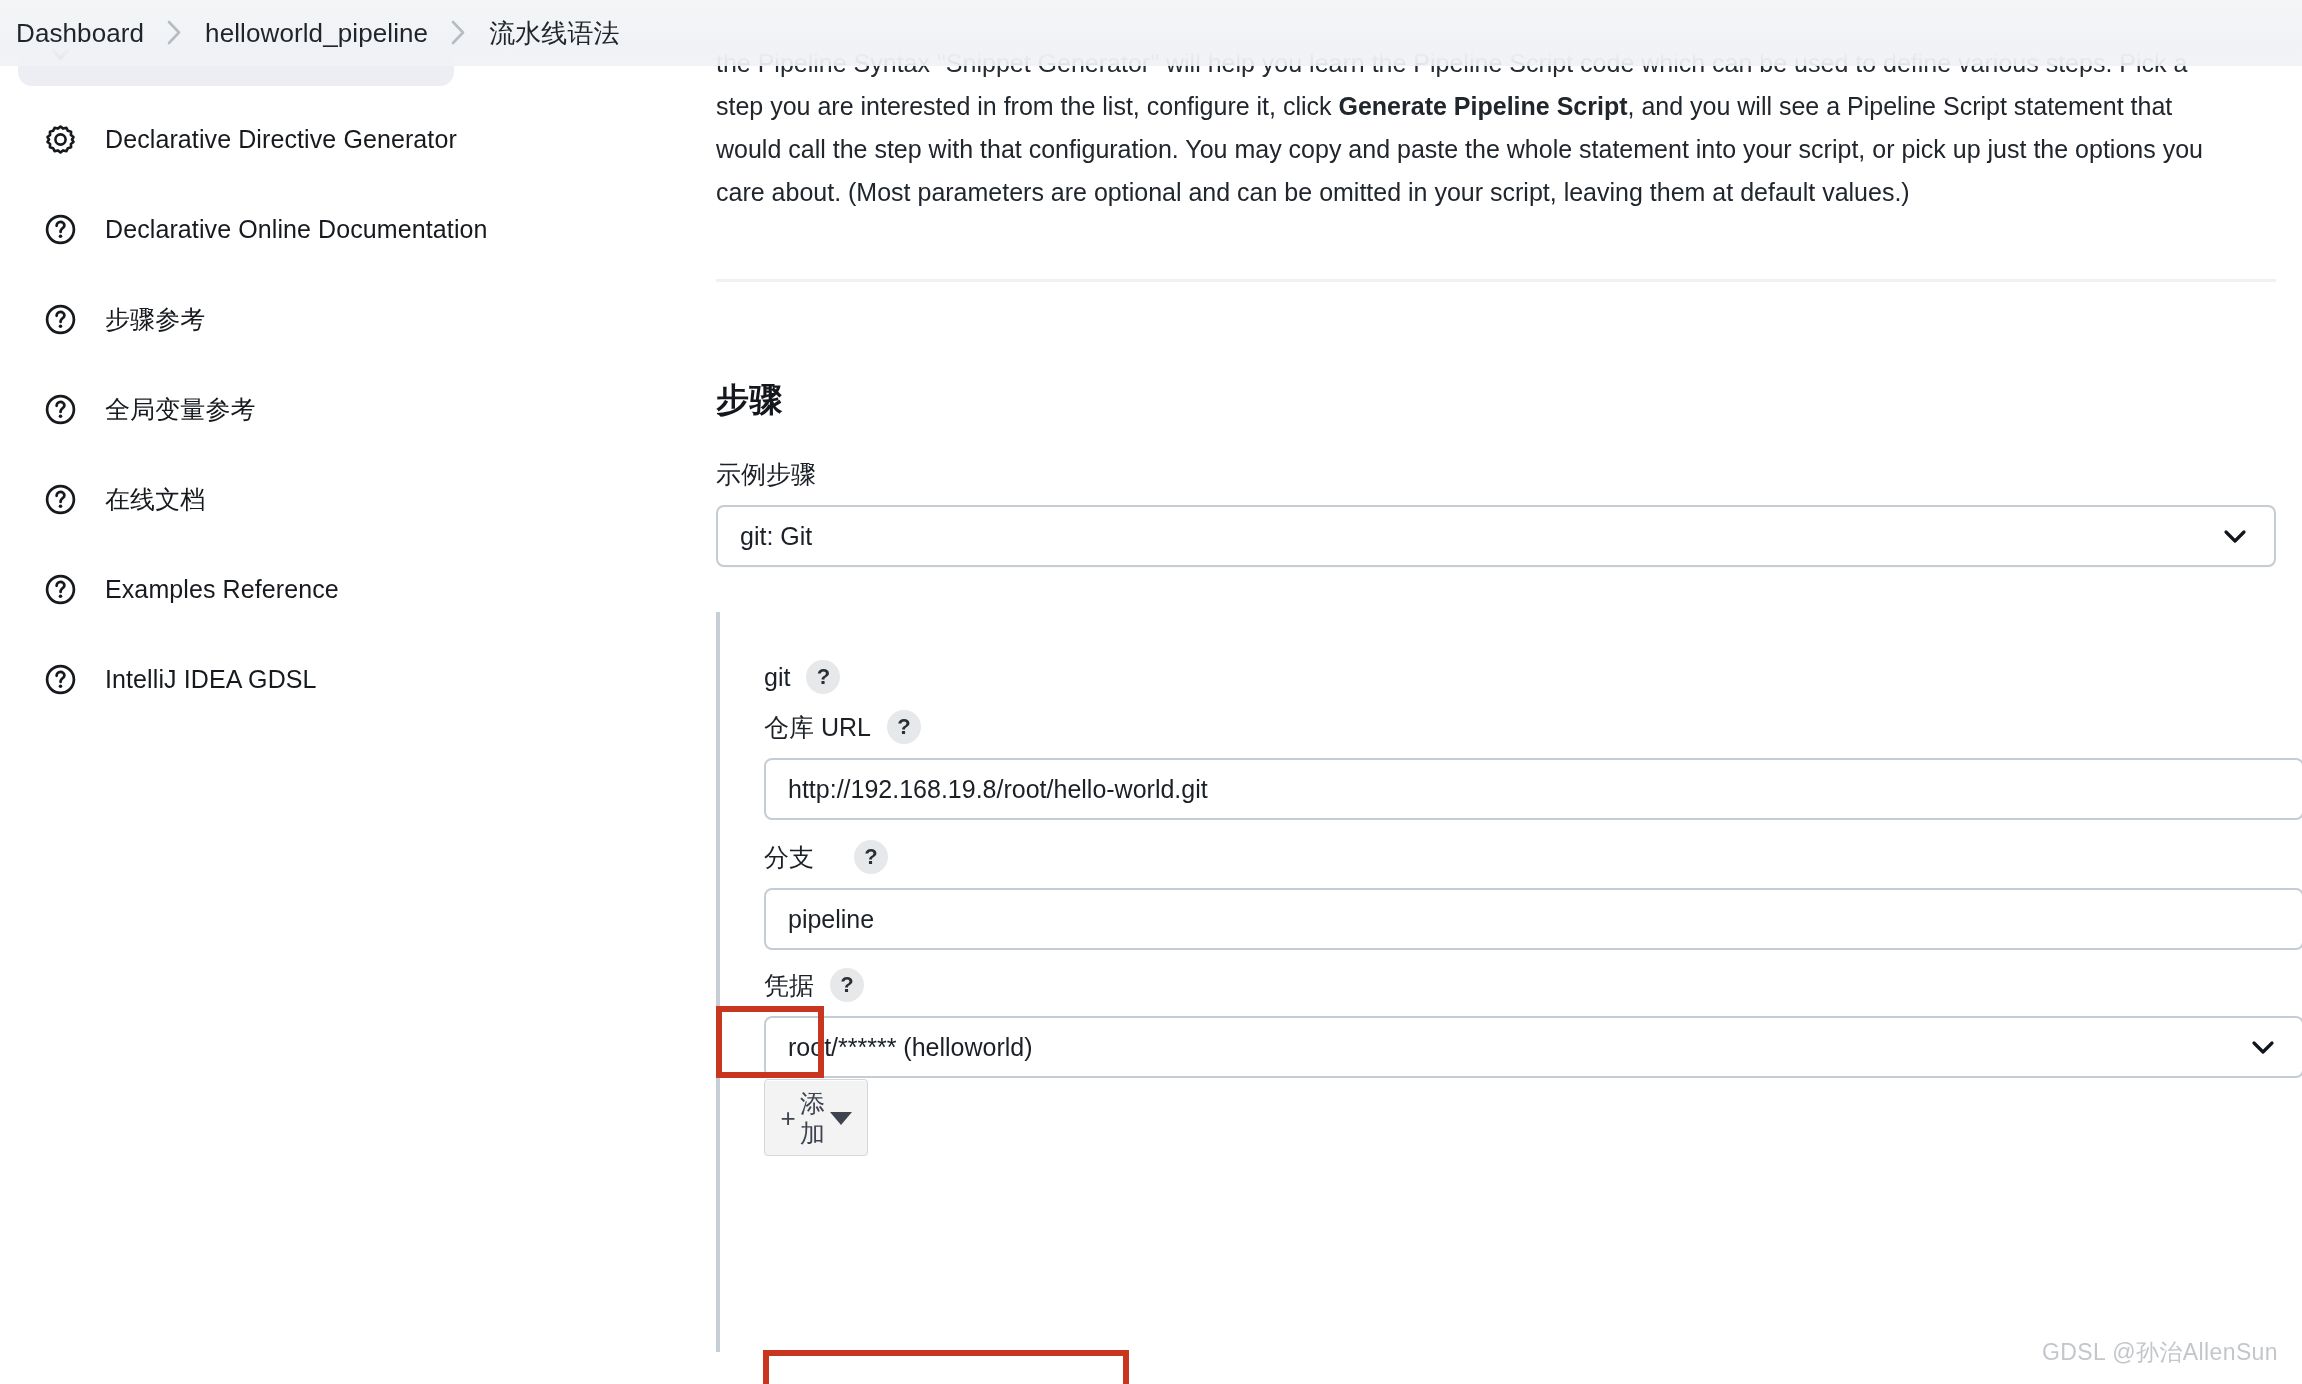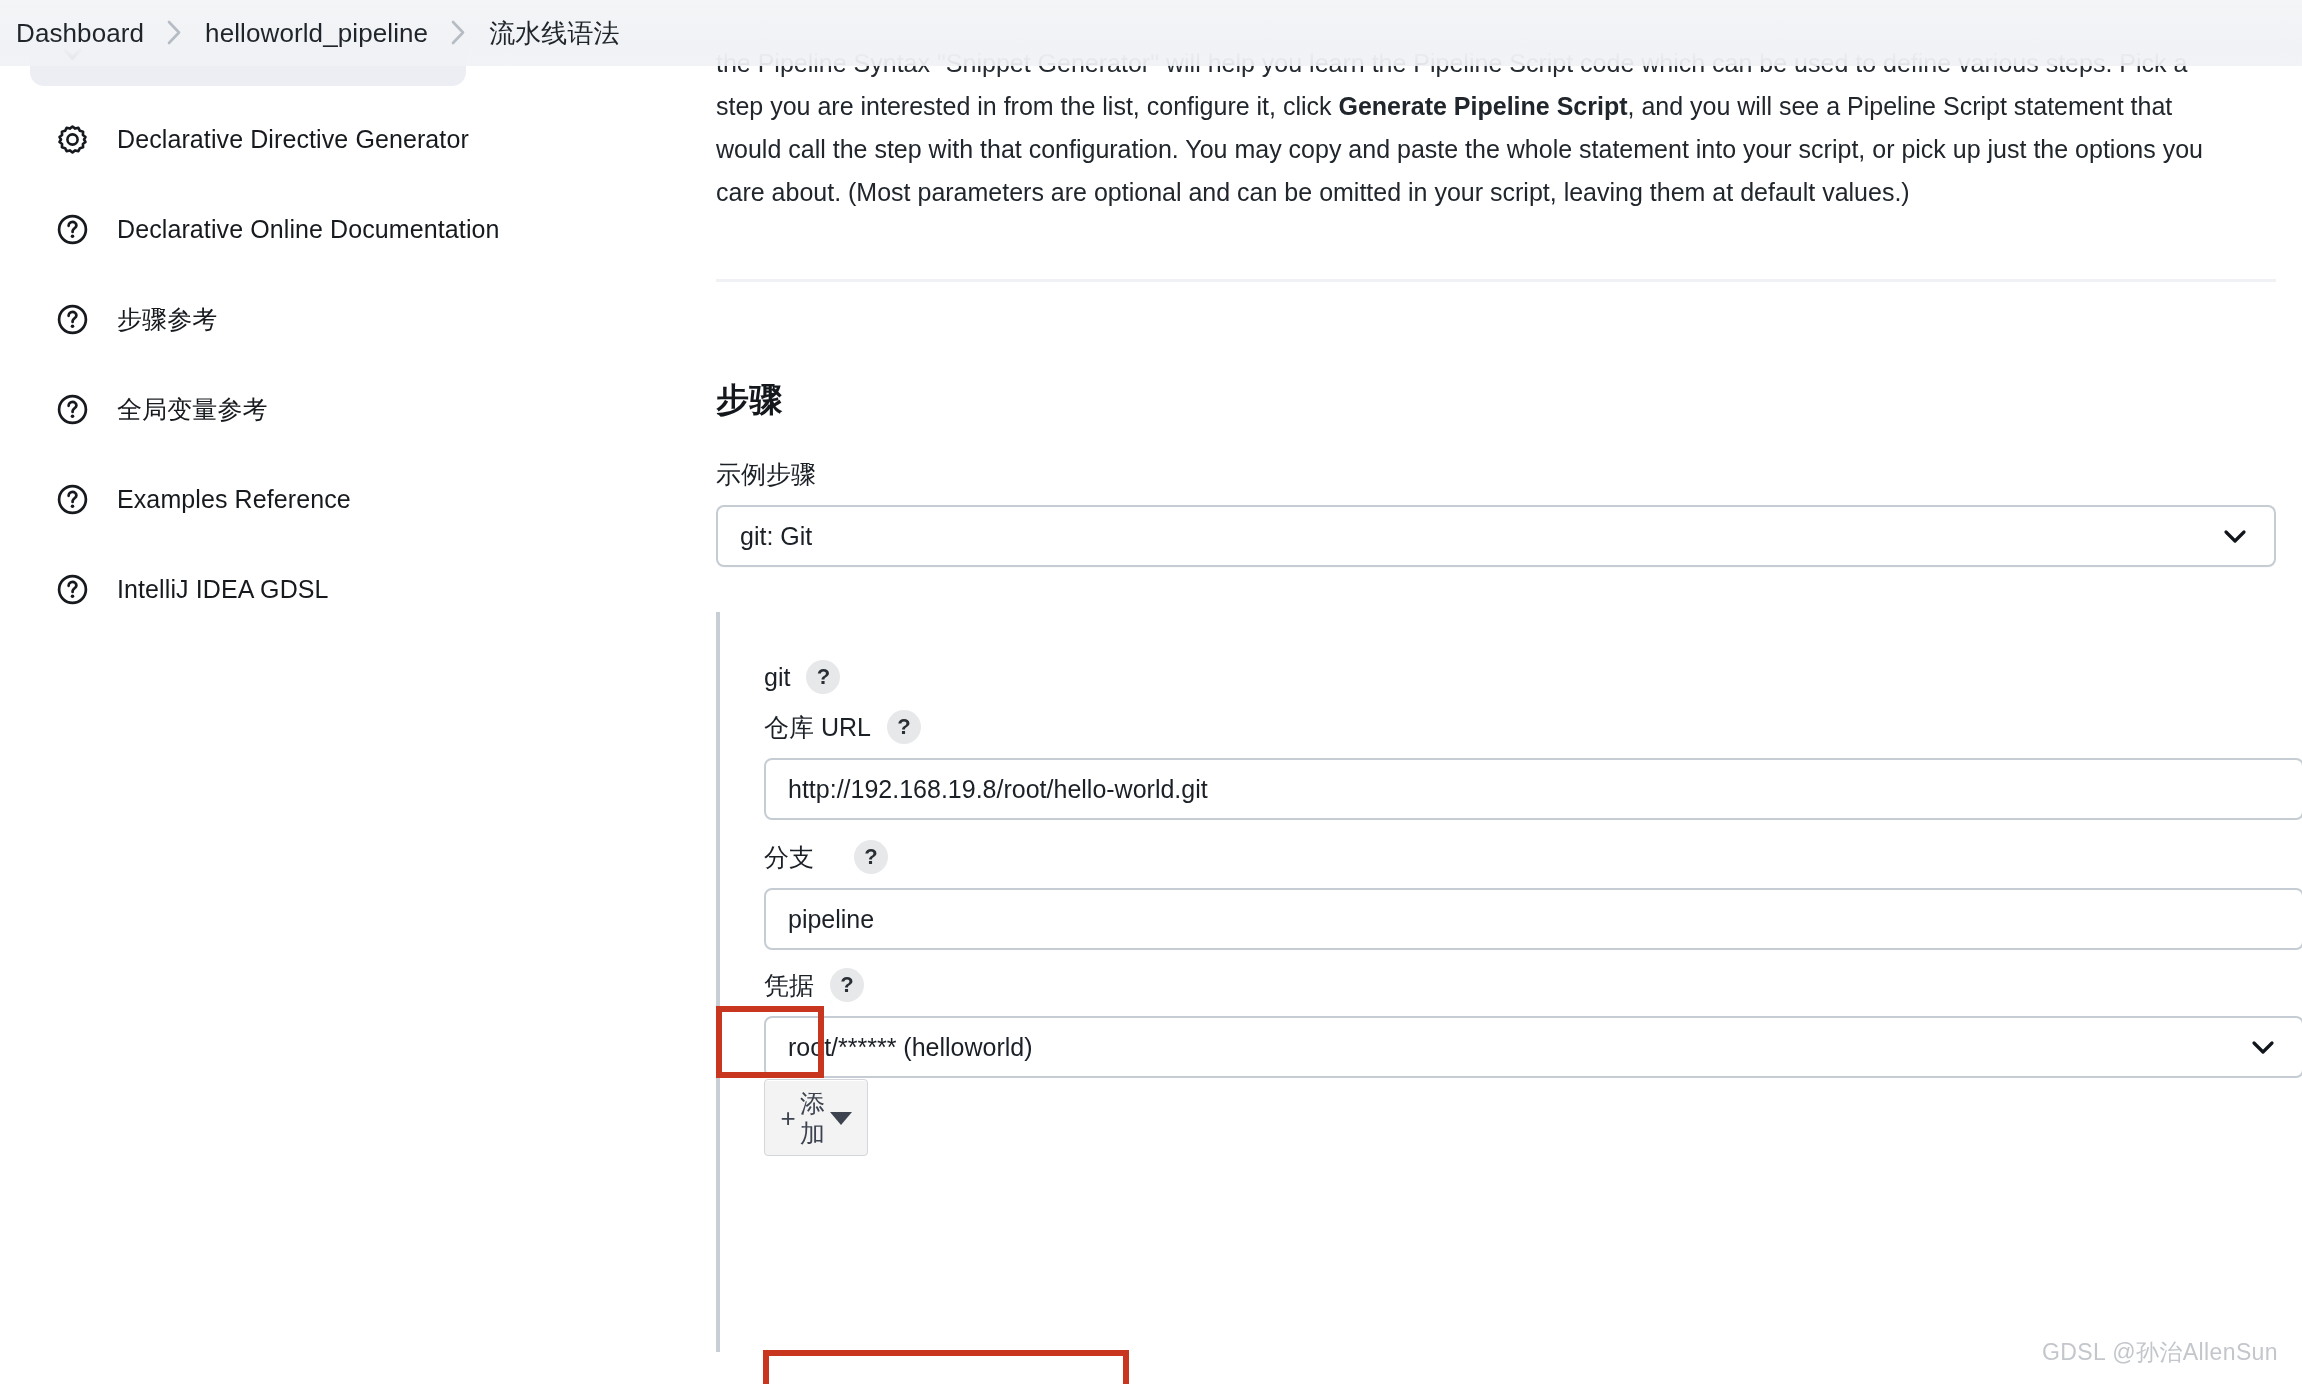--- a/index.html
+++ b/index.html
@@ -45,21 +45,21 @@
     font-size: 23px;
     line-height: 1;
     display: inline-block;
     transform: translateY(-1px);
   }
   .crumb-sep svg { display: block; }
 
   
   .sidebar {
     position: absolute;
-    top: 0; left: 16px;
+    top: 0; left: 4px;
     width: 680px;
     height: 1384px;
     background: #fff;
     padding-top: 0;
     z-index: 10;
   }
 
   .side-item {
     display: flex;
     align-items: center;
@@ -338,20 +338,30 @@
         <span class="side-icon">
           <svg viewBox="0 0 37 37" fill="none">
             <circle cx="18.5" cy="18.5" r="13.4" stroke="#16191d" stroke-width="2.7"></circle>
             <path d="M14.6 14.8c0-2.2 1.8-3.9 3.9-3.9s3.9 1.6 3.9 3.6c0 2.6-3.4 2.9-3.8 5.5v1" stroke="#16191d" stroke-width="2.7" stroke-linecap="round"></path>
             <circle cx="18.5" cy="25.3" r="1.8" fill="#16191d"></circle>
           </svg>
         </span>
         <span class="side-item-label">全局变量参考</span>
       </div>
 
+      <div class="side-item">
+        <span class="side-icon">
+          <svg viewBox="0 0 37 37" fill="none">
+            <circle cx="18.5" cy="18.5" r="13.4" stroke="#16191d" stroke-width="2.7"></circle>
+            <path d="M14.6 14.8c0-2.2 1.8-3.9 3.9-3.9s3.9 1.6 3.9 3.6c0 2.6-3.4 2.9-3.8 5.5v1" stroke="#16191d" stroke-width="2.7" stroke-linecap="round"></path>
+            <circle cx="18.5" cy="25.3" r="1.8" fill="#16191d"></circle>
+          </svg>
+        </span>
+        <span class="side-item-label">在线文档</span>
+      </div>
 
       <div class="side-item">
         <span class="side-icon">
           <svg viewBox="0 0 37 37" fill="none">
             <circle cx="18.5" cy="18.5" r="13.4" stroke="#16191d" stroke-width="2.7"></circle>
             <path d="M14.6 14.8c0-2.2 1.8-3.9 3.9-3.9s3.9 1.6 3.9 3.6c0 2.6-3.4 2.9-3.8 5.5v1" stroke="#16191d" stroke-width="2.7" stroke-linecap="round"></path>
             <circle cx="18.5" cy="25.3" r="1.8" fill="#16191d"></circle>
           </svg>
         </span>
         <span class="side-item-label">Examples Reference</span>

